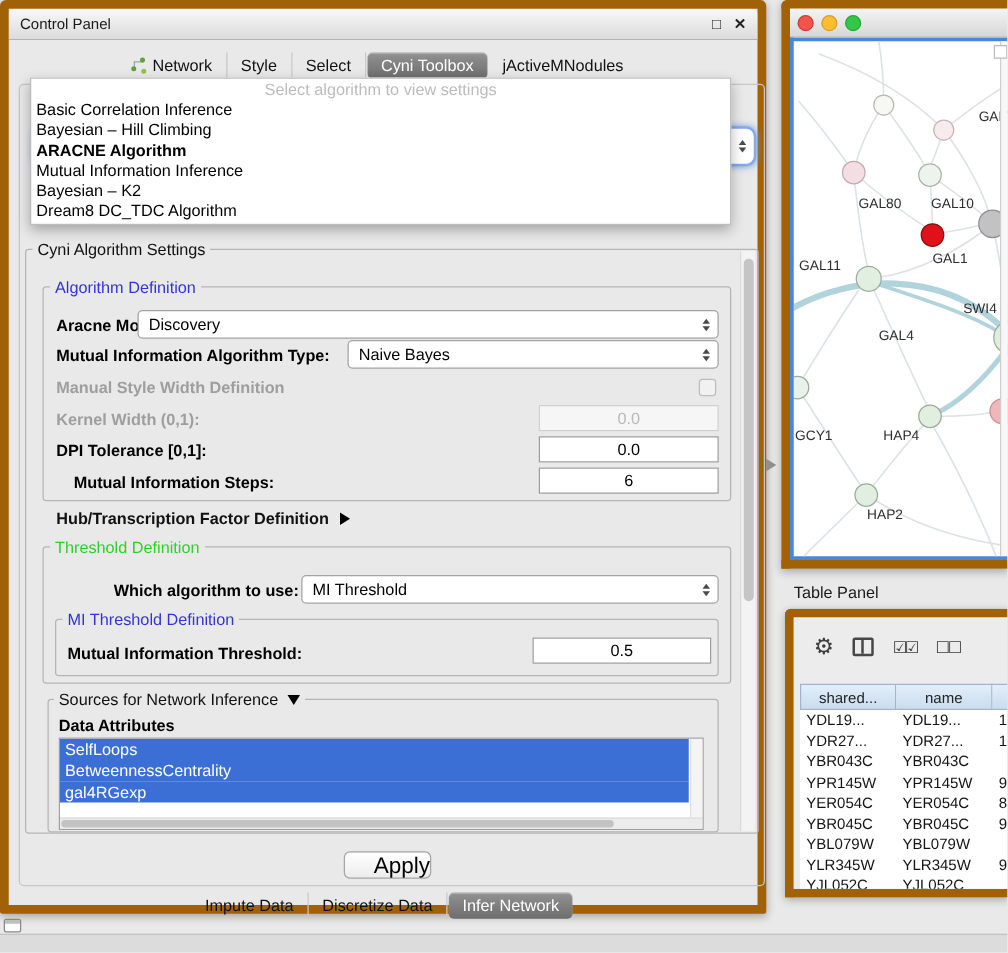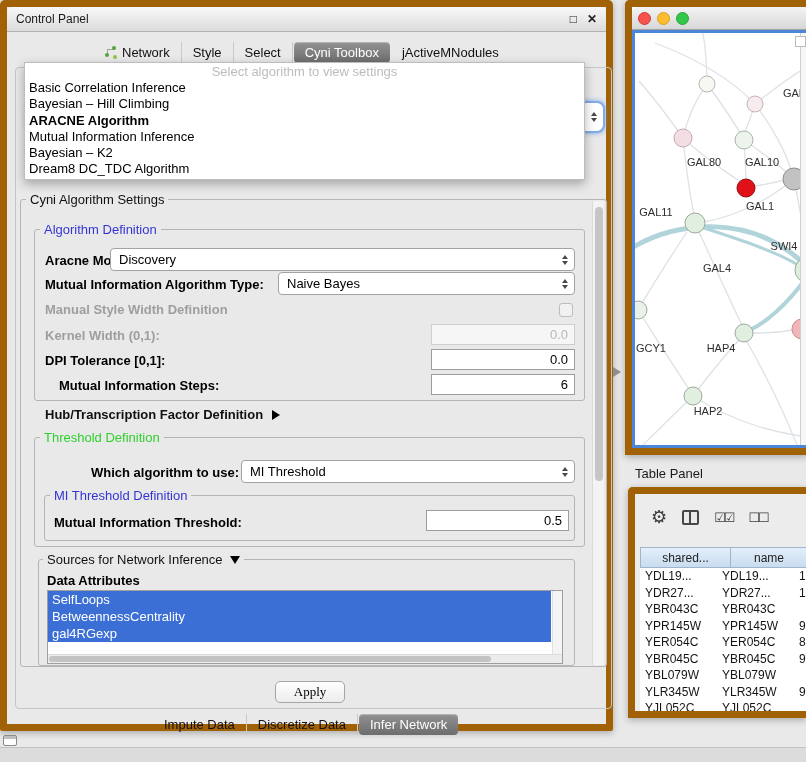--- a/index.html
+++ b/index.html
@@ -46,42 +46,42 @@
   .arrows i{display:block;width:0;height:0;border-left:3.5px solid transparent;border-right:3.5px solid transparent}
   .arrows .up{border-bottom:4px solid #4a4a4a}
   .arrows .down{border-top:4px solid #4a4a4a}
   .group{position:absolute;border:1px solid #b5b5b5;border-radius:3px}
   .gtitle{position:absolute;background:#e9e9e9;padding:0 4px;font-size:13px;color:#111;z-index:2;line-height:13px;white-space:nowrap}
   .gtitle.blue{color:#3434d6}
   .gtitle.green{color:#2fcf2f}
   .lbl{position:absolute;font-weight:bold;font-size:13px;color:#000;white-space:nowrap}
   .lbl.dis{color:#9e9e9e}
   .field{position:absolute;background:#fff;border:1px solid #9d9d9d;font-size:13px;display:flex;align-items:center;
-         justify-content:flex-end;padding:0 6px;color:#000}
+         justify-content:center;padding:0 6px;color:#000}
   .field.dis{background:#f6f6f6;border-color:#cfcfcf;color:#b9b9b9}
   .checkbox{position:absolute;width:14px;height:14px;background:#f1f1f1;border:1px solid #bdbdbd;border-radius:3px}
   .hub-row{position:absolute;left:38px;top:400px;font-weight:bold;display:flex;align-items:center;gap:9px}
   .tri-right{width:0;height:0;border-top:5px solid transparent;border-bottom:5px solid transparent;border-left:8px solid #000;display:inline-block}
   .tri-down{width:0;height:0;border-left:5px solid transparent;border-right:5px solid transparent;border-top:8px solid #000;display:inline-block;margin-left:7px}
   .sources-title{position:absolute;left:36px;top:545px;background:#e9e9e9;padding:0 4px;display:flex;align-items:center;z-index:2}
 
   
   .vsb{position:absolute;width:12px;background:#f3f3f3;border-left:1px solid #dadada}
   .vthumb{position:absolute;left:2px;width:8px;background:#c5c5c5;border-radius:5px}
 
   
   .attr-list{position:absolute;left:40px;top:583px;width:516px;height:74px;background:#fff;border:1px solid #9f9f9f;overflow:hidden}
   .attr-item{height:17px;line-height:17px;padding-left:4px;font-size:13px;color:#000}
   .attr-item.sel{background:#3c6fd6;color:#fff;width:calc(100% - 11px)}
   .attr-vsb{position:absolute;right:0;top:0;width:10px;height:calc(100% - 9px);background:#f4f4f4;border-left:1px solid #e0e0e0}
   .attr-hsb{position:absolute;left:0;bottom:0;width:100%;height:9px;background:#ececec;border-top:1px solid #dcdcdc}
   .attr-hsb i{position:absolute;left:1px;top:1px;height:6px;width:86%;background:#c3c3c3;border-radius:3px}
 
   .apply-btn{position:absolute;left:268px;top:674px;width:70px;height:22px;background:linear-gradient(#ffffff,#ececec);
-             border:1px solid #a5a5a5;border-radius:5px;font-size:13px;font-family:Liberation Serif, serif;color:#000;text-align:center;line-height:20px}
+             border:1px solid #a5a5a5;border-radius:5px;font-size:18px;font-family:Liberation Sans, sans-serif;color:#000;text-align:right;line-height:20px}
 
   .splitter-arrow{position:absolute;left:613px;top:367px;width:0;height:0;border-top:5px solid transparent;
                   border-bottom:5px solid transparent;border-left:8px solid #8f8f8f}
 
   
   .net{left:625px;top:0;width:182px;height:455px;border-right:none;border-radius:5px 0 0 0;background:#fff}
   .mac-titlebar{position:absolute;left:0;top:0;right:0;height:23px;background:linear-gradient(#f4f4f4,#d7d7d7);
                 border-bottom:1px solid #a3a3a3;border-radius:5px 0 0 0;display:flex;align-items:center;padding-left:6px;gap:6px}
   .light{width:13px;height:13px;border-radius:50%;display:inline-block}
   .light.red{background:#f6534c;border:1px solid #ce3a34}
@@ -349,21 +349,21 @@
   <span class="panel-label">Table Panel</span>
 
   <section class="win tablewin">
     <div class="ttoolbar">
       <span class="ticon gear">⚙</span>
       <span class="ticon colicon"></span>
       <span class="ticon checks">☑☑</span>
       <span class="ticon checks">☐☐</span>
     </div>
     <div class="thead" id="thead">
-        <div class="hcell" style="width: 91px;">shared...</div>
+        <div class="hcell" style="width: 77px;">shared...</div>
         <div class="hcell" style="width: 77px;">name</div>
         <div class="hcell" style="width: 50px;"></div>
       </div>
     <div class="tbody" id="tbody">
         <div class="trow">
           <span class="tcell" style="width: 77px;">YDL19...</span>
           <span class="tcell" style="width: 77px;">YDL19...</span>
           <span class="tcell" style="width: 50px;">13</span>
         </div>
         <div class="trow">

